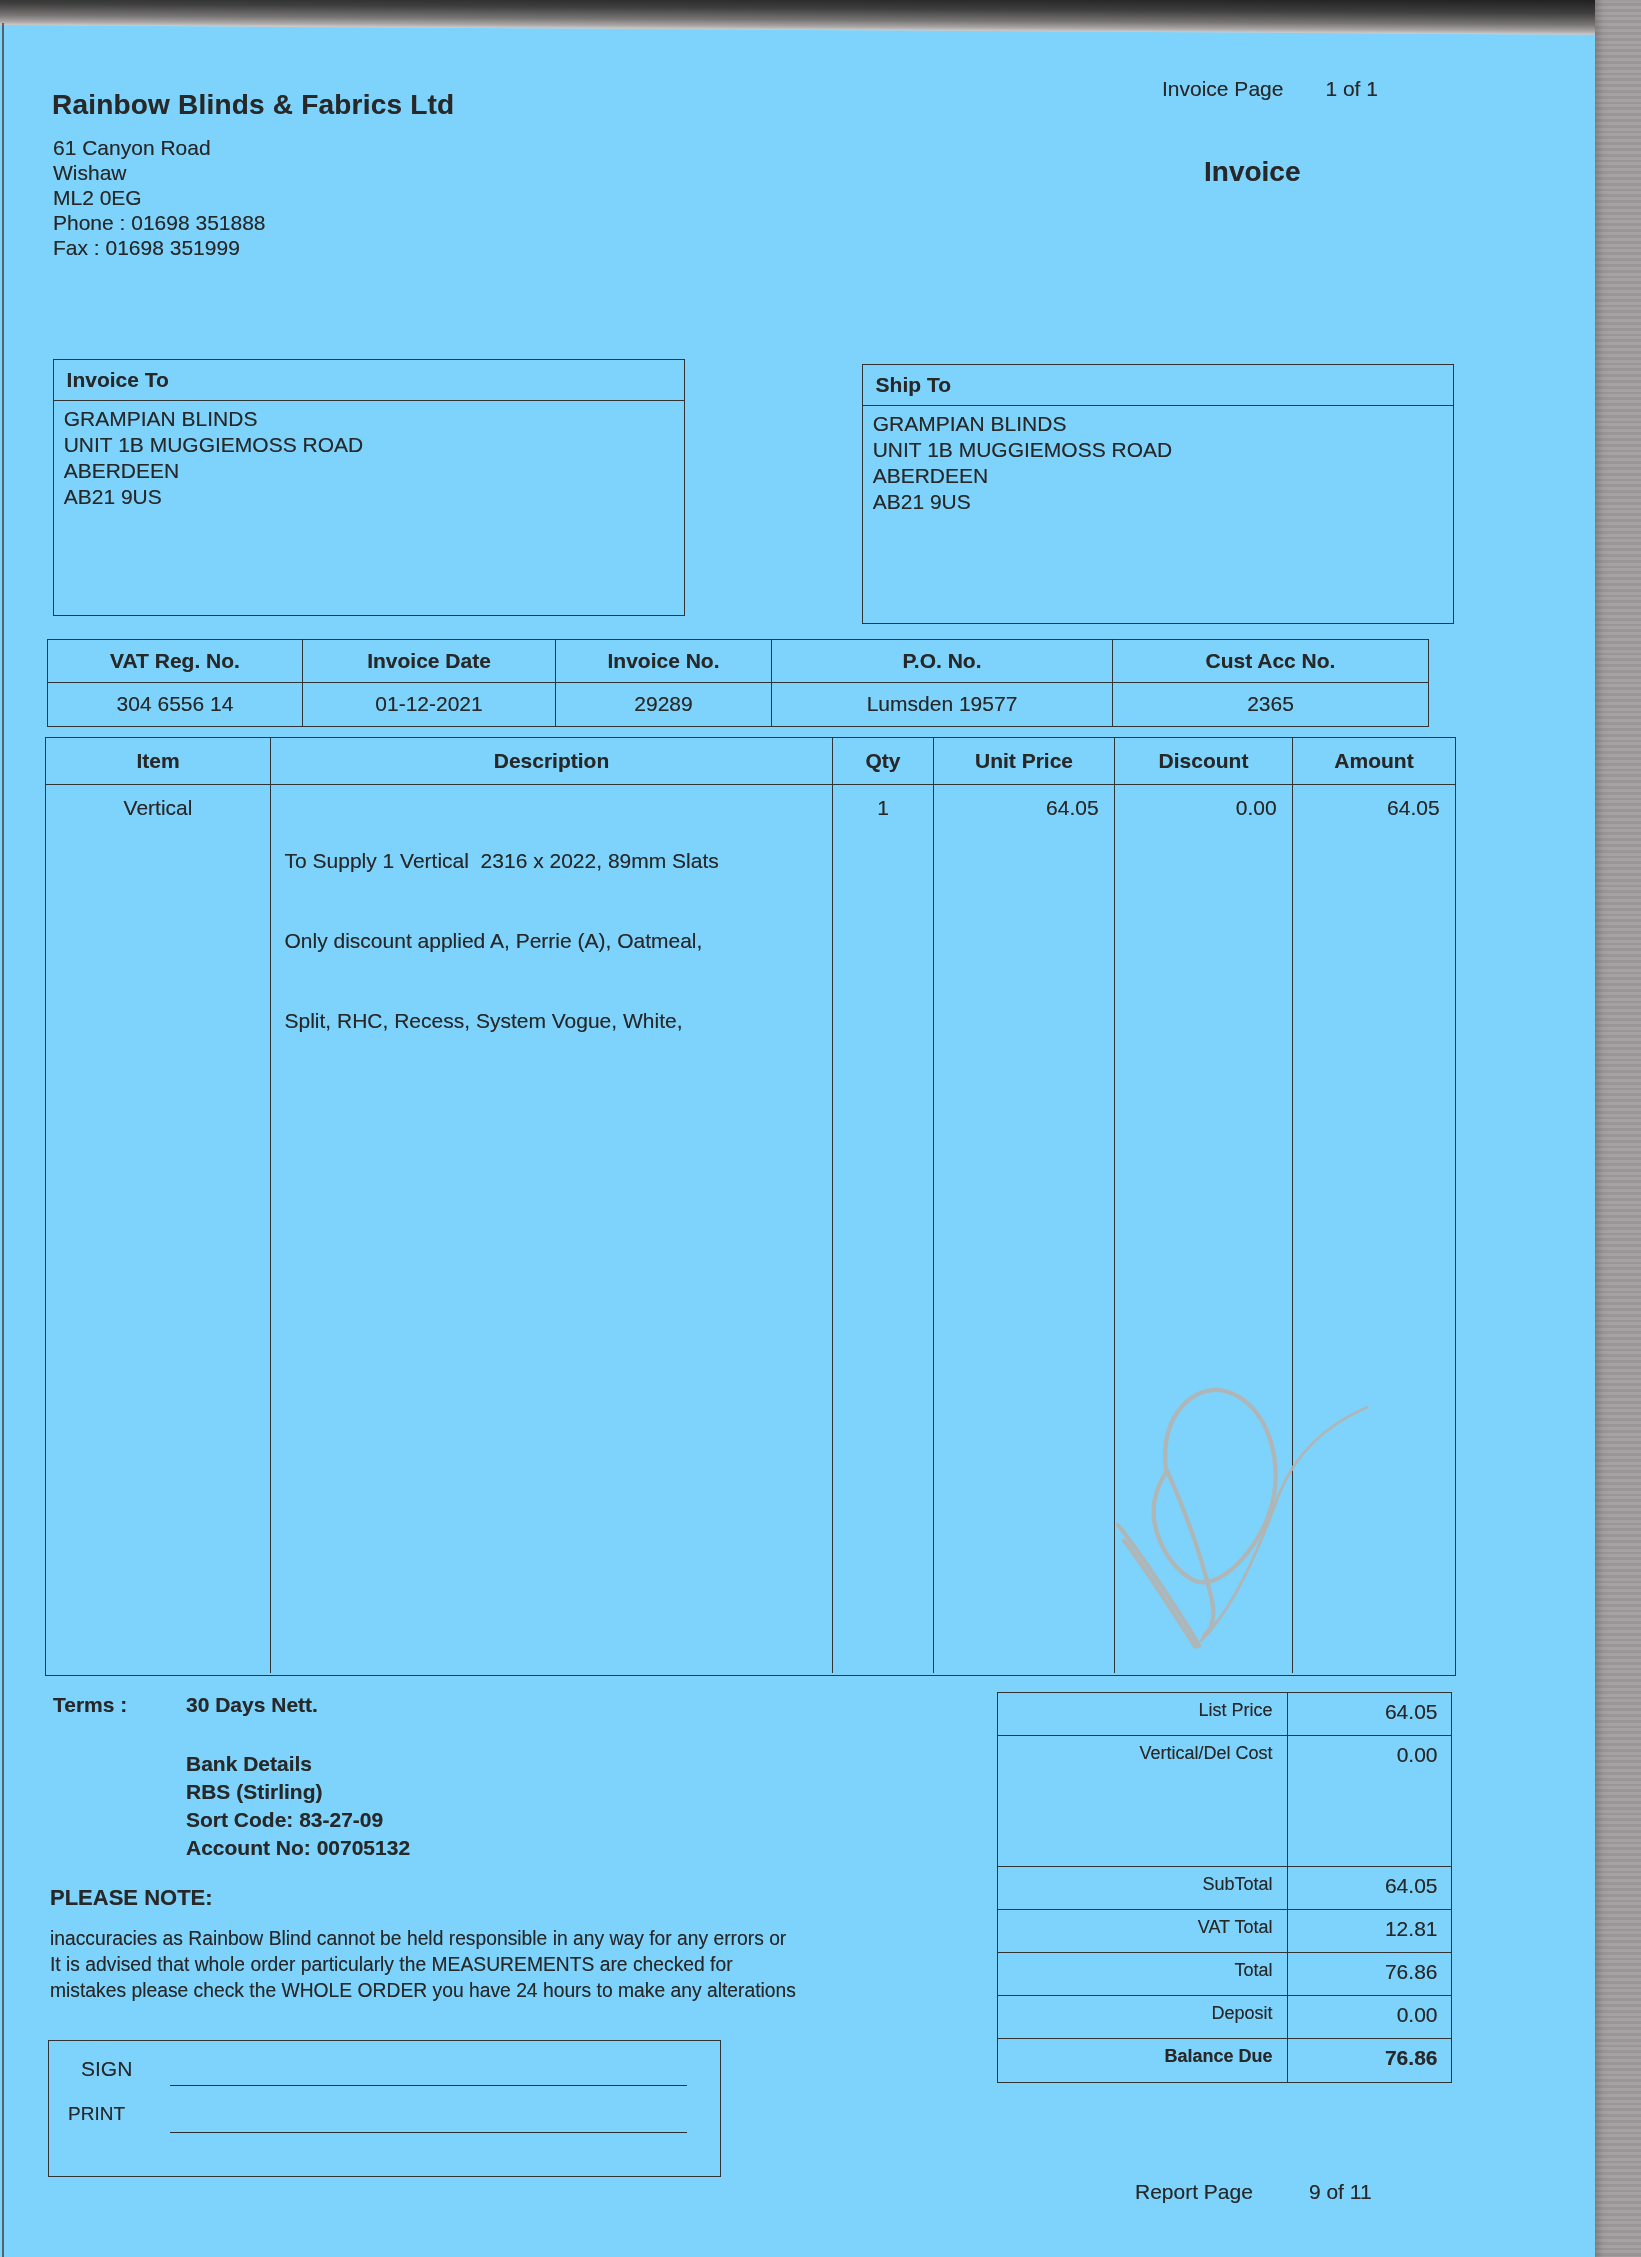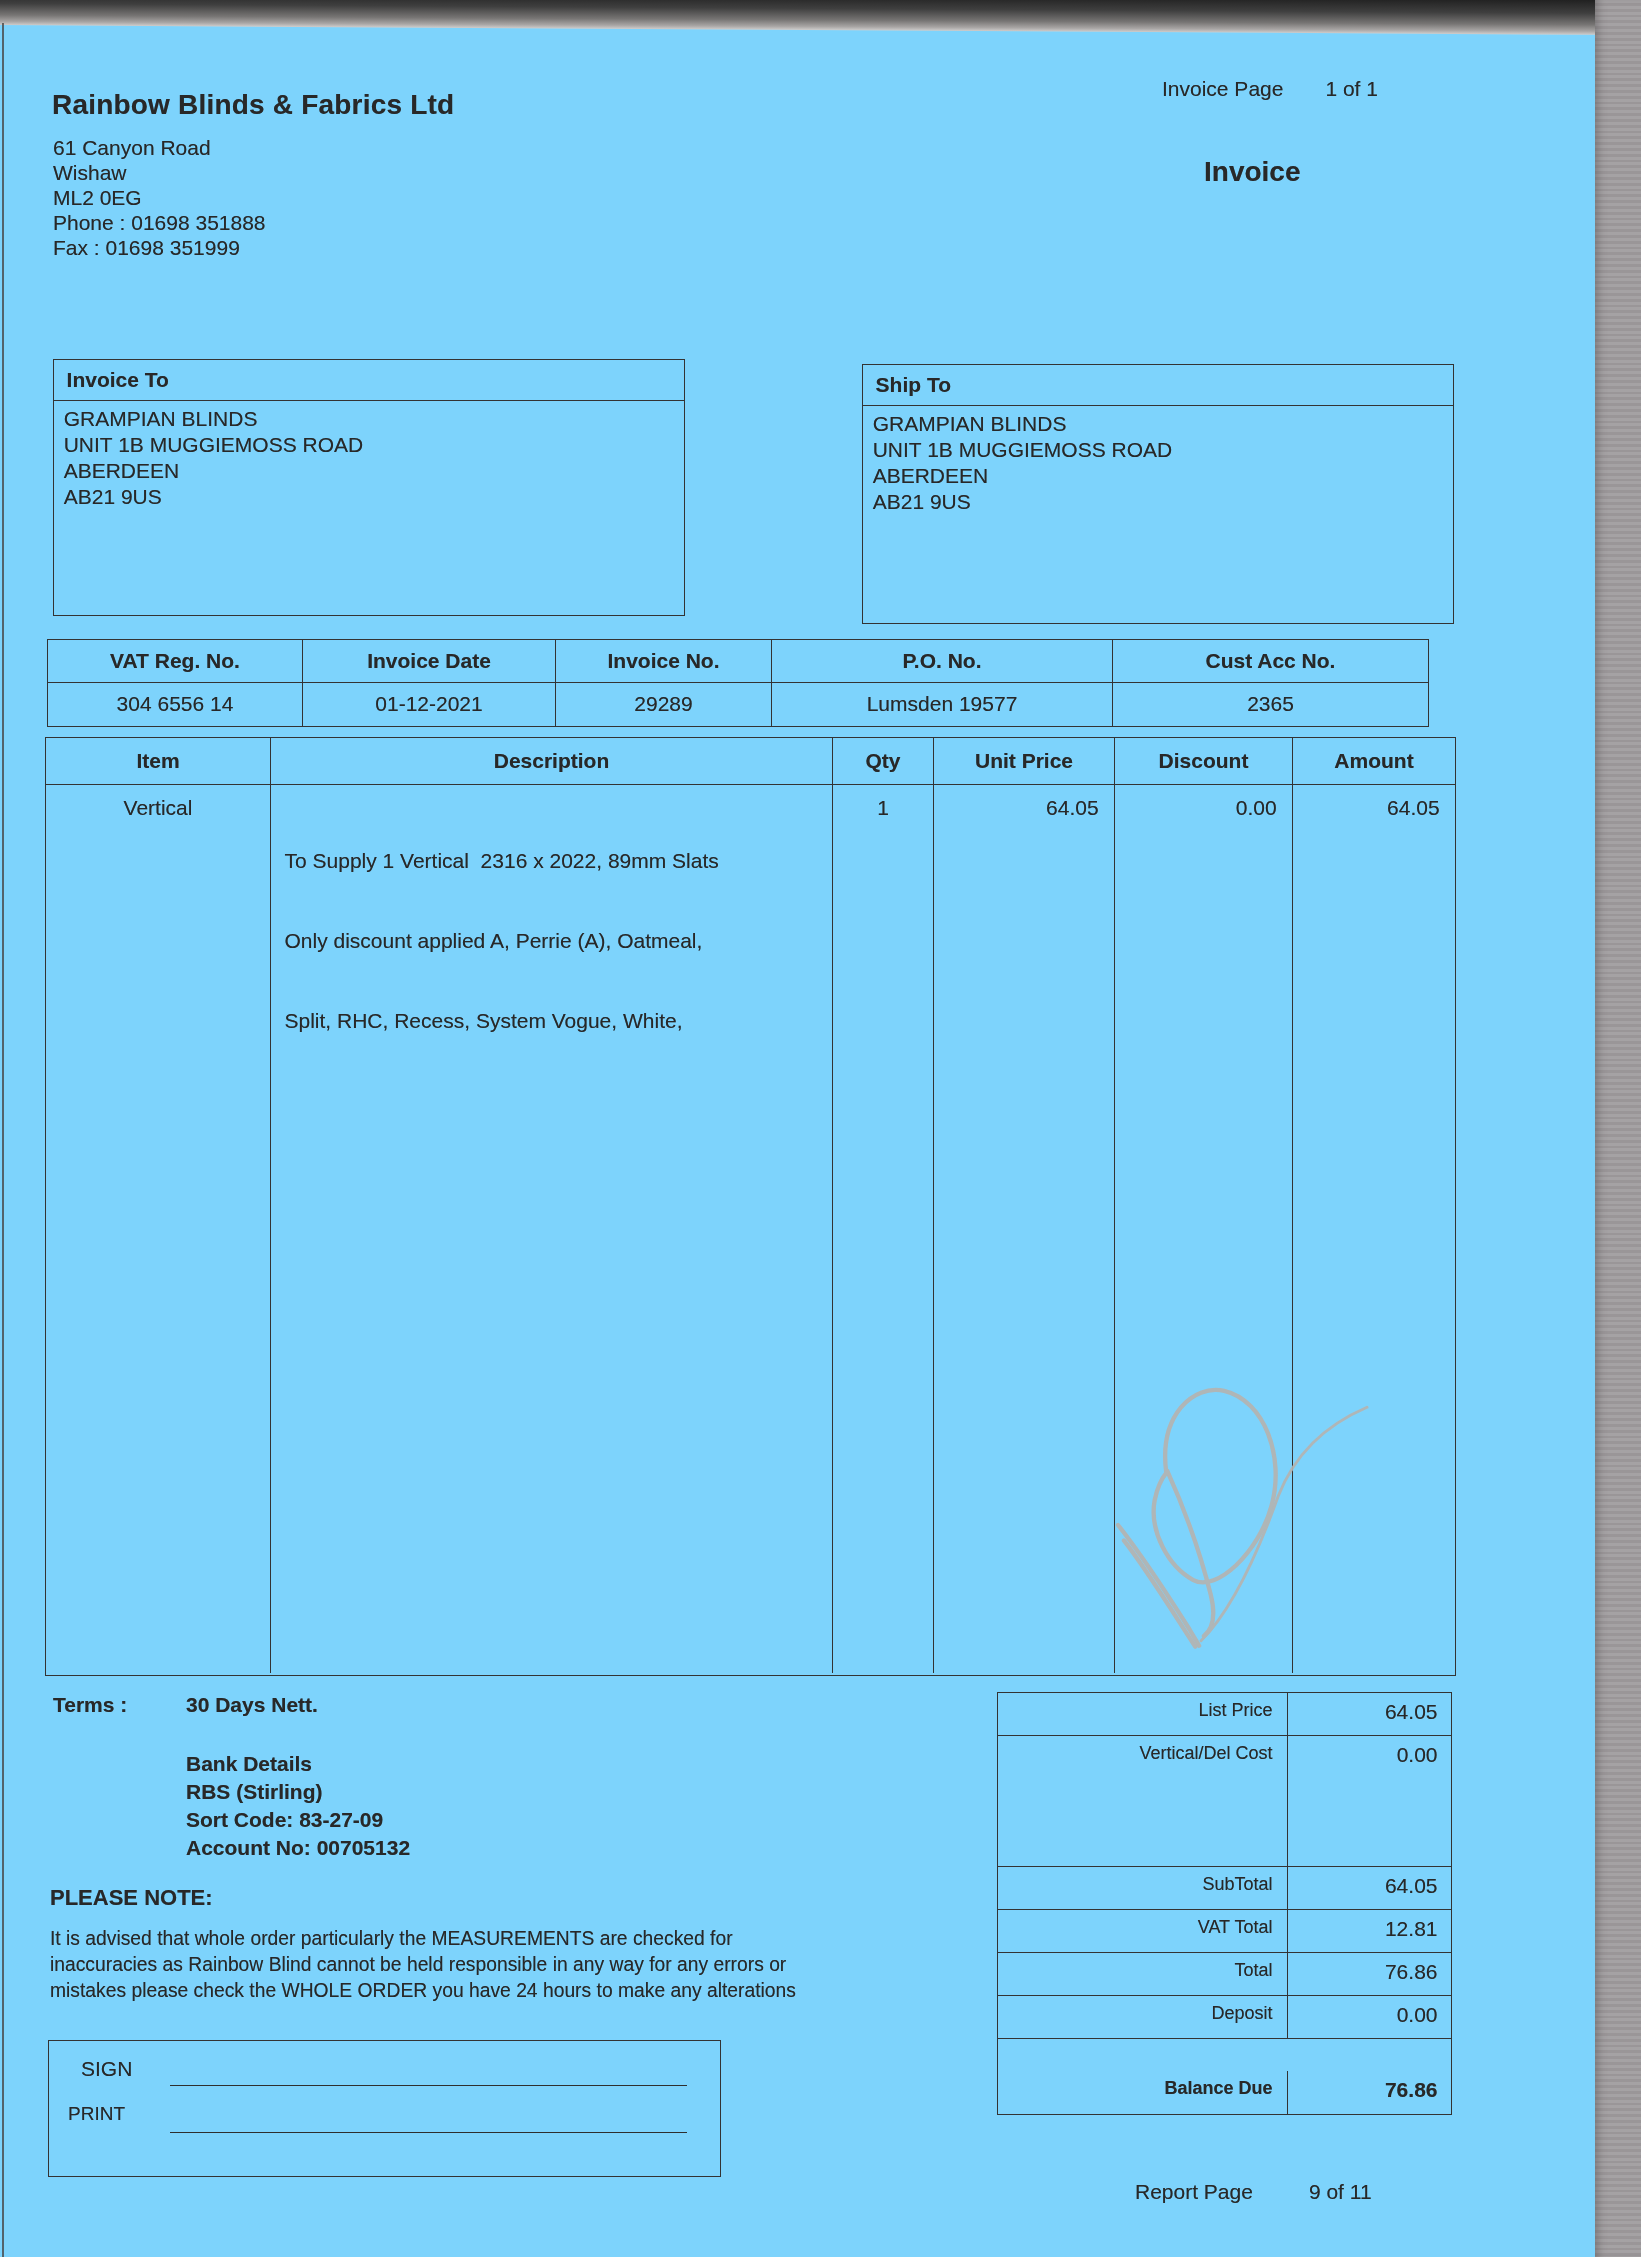--- a/index.html
+++ b/index.html
@@ -65,21 +65,21 @@
   
   .terms-label { left:53px;  top:1693px; font-size:21px; font-weight:bold; }
   .terms-value { left:186px; top:1693px; font-size:21px; font-weight:bold; }
   .bank-block  { left:186px; top:1750px; font-size:21px; font-weight:bold; line-height:28px; }
   .note-head   { left:50px;  top:1885px; font-size:22px; font-weight:bold; }
   .note-body   { left:50px;  top:1926px; font-size:19.3px; line-height:26px; }
 
   
   .totals { left:997px; top:1692px; width:453px; border:1.9px solid #333; }
   .trow { display:grid; grid-template-columns:290px 1fr; border-bottom:1.9px solid #333; }
-  .trow:last-child { border-bottom:none;margin-top:32px; }
+  .trow:last-child { border-bottom:none; }
   .tlabel { border-right:1.9px solid #333; text-align:right; padding:6.8px 14.5px 0 0; font-size:18px; }
   .tval   { text-align:right; padding:6.8px 13.5px 0 0; font-size:21px; }
   .r-sm { height:42px; } .r-tall { height:130px; } .r-last { height:43px; }
   .bold { font-weight:bold; }
 
   
   .sign-box { left:48px; top:2040px; width:671px; height:135px; border:1.9px solid #333; }
   .sign-label  { position:absolute; left:32px; top:16.4px;  font-size:21px; }
   .print-label { position:absolute; left:19px; top:62px; font-size:19px; }
   .sign-line  { position:absolute; left:121px; top:44px; width:517px; border-bottom:1.9px solid #2e2e2e; }
@@ -180,22 +180,22 @@
 
   <div class="abs bank-block">
     <div>Bank Details</div>
     <div>RBS (Stirling)</div>
     <div>Sort Code: 83-27-09</div>
     <div>Account No: 00705132</div>
   </div>
 
   <div class="abs note-head">PLEASE NOTE:</div>
   <div class="abs note-body">
+    <div>inaccuracies as Rainbow Blind cannot be held responsible in any way for any errors or</div>
     <div>It is advised that whole order particularly the MEASUREMENTS are checked for</div>
-    <div>inaccuracies as Rainbow Blind cannot be held responsible in any way for any errors or</div>
     <div>mistakes please check the WHOLE ORDER you have 24 hours to make any alterations</div>
   </div>
 
   <div class="abs totals">
     <div class="trow r-sm">
       <div class="tlabel">List Price</div>
       <div class="tval">64.05</div>
     </div>
     <div class="trow r-tall">
       <div class="tlabel">Vertical/Del Cost</div>

